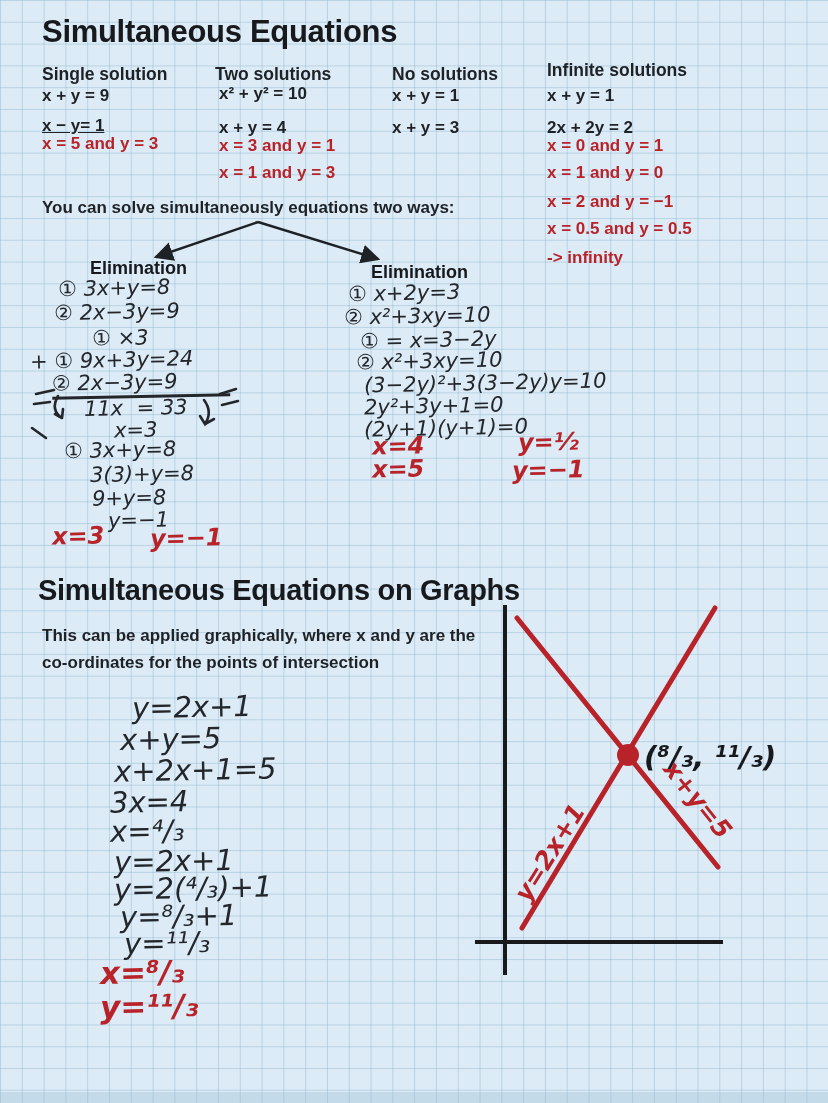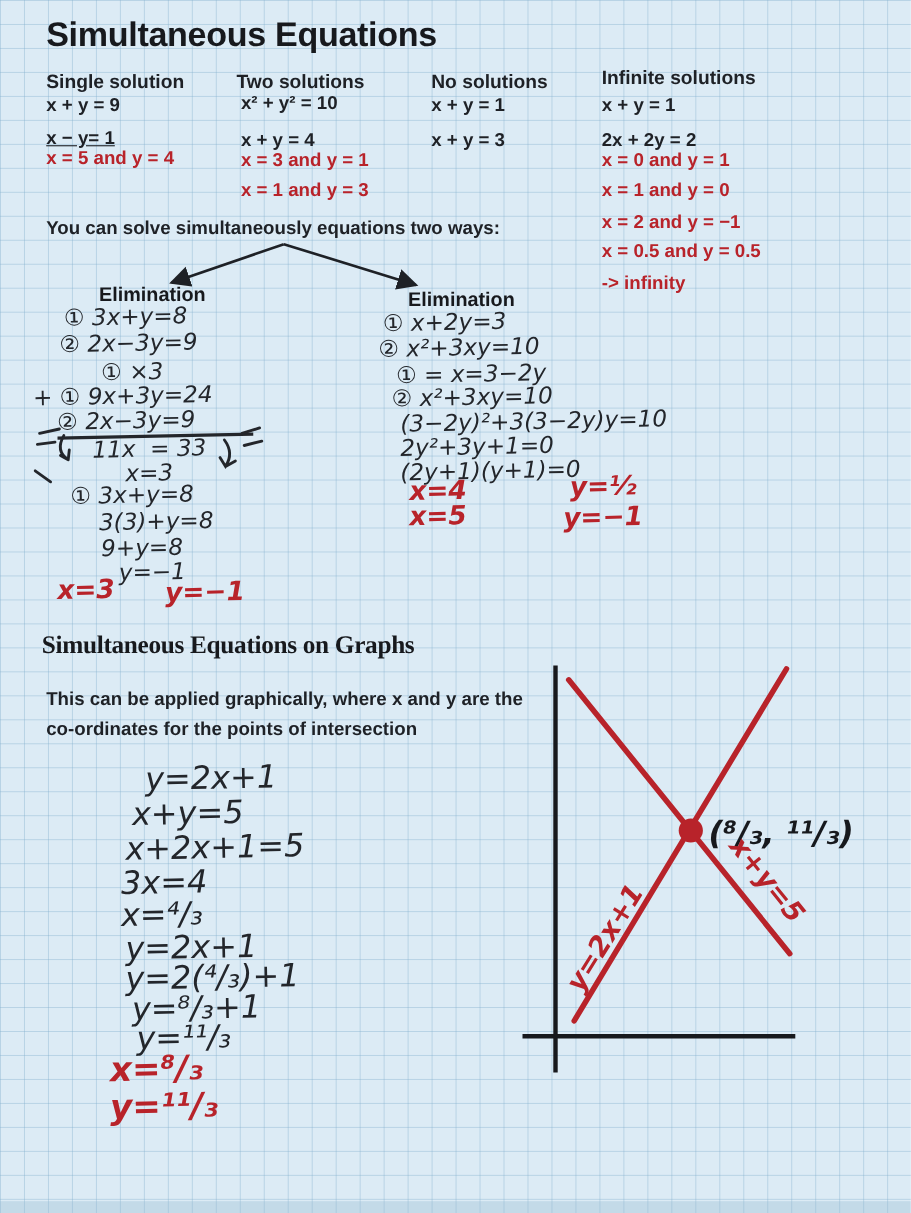--- a/index.html
+++ b/index.html
@@ -8,21 +8,21 @@
     position:relative;width:828px;height:1103px;overflow:hidden;
     background-color:#dcebf5;
     background-image:
       linear-gradient(to right, rgba(130,175,205,.40) 1px, transparent 1px),
       linear-gradient(to bottom, rgba(130,175,205,.40) 1px, transparent 1px);
     background-size:21.8px 21.8px;
     color:#1e2126;
   }
   .abs{position:absolute;white-space:pre;}
   .title{font-size:31px;font-weight:800;letter-spacing:-.3px;color:#17191d;}
-  .title2{font-size:23px;font-weight:800;letter-spacing:-.3px;color:#17191d;font-family:Liberation Serif, serif;}
+  .title2{font-size:29px;font-weight:800;letter-spacing:-.3px;color:#17191d;}
   .typed{font-size:17px;font-weight:700;color:#1e2126;}
   .typed.head{font-size:17.5px;}
   .red{color:#b8232a;}
   .hw{font-family:"DejaVu Sans",sans-serif;font-style:italic;font-weight:500;
       font-size:21px;color:#23262b;transform:rotate(-1.2deg);}
   .hw.big{font-size:29px;}
   .hw.redhw{color:#b8232a;font-weight:600;}
   .hw.u{border-bottom:3px solid #23262b;padding-bottom:1px;}
   .mheading{font-size:18px;font-weight:700;color:#17191d;}
   svg{position:absolute;overflow:visible;}
@@ -32,21 +32,21 @@
 </head>
 <body>
 
 <div id="note-page">
 
   <div class="abs title" style="left:42px;top:14px;">Simultaneous Equations</div>
 
   <div class="abs typed head" style="left:42px;top:64px;">Single solution</div>
   <div class="abs typed" style="left:42px;top:86px;">x + y = 9</div>
   <div class="abs typed" style="left:42px;top:116px;text-decoration:underline;">x − y= 1</div>
-  <div class="abs typed red" style="left:42px;top:134px;">x = 5 and y = 4</div>
+  <div class="abs typed red" style="left:42px;top:134px;">x = 5 and y = 3</div>
 
   <div class="abs typed head" style="left:215px;top:64px;">Two solutions</div>
   <div class="abs typed" style="left:219px;top:84px;">x² + y² = 10</div>
   <div class="abs typed" style="left:219px;top:118px;">x + y = 4</div>
   <div class="abs typed red" style="left:219px;top:136px;">x = 3 and y = 1</div>
   <div class="abs typed red" style="left:219px;top:163px;text-align:center;">x = 1 and y = 3</div>
 
   <div class="abs typed head" style="left:392px;top:64px;">No solutions</div>
   <div class="abs typed" style="left:392px;top:86px;">x + y = 1</div>
   <div class="abs typed" style="left:392px;top:118px;">x + y = 3</div>

